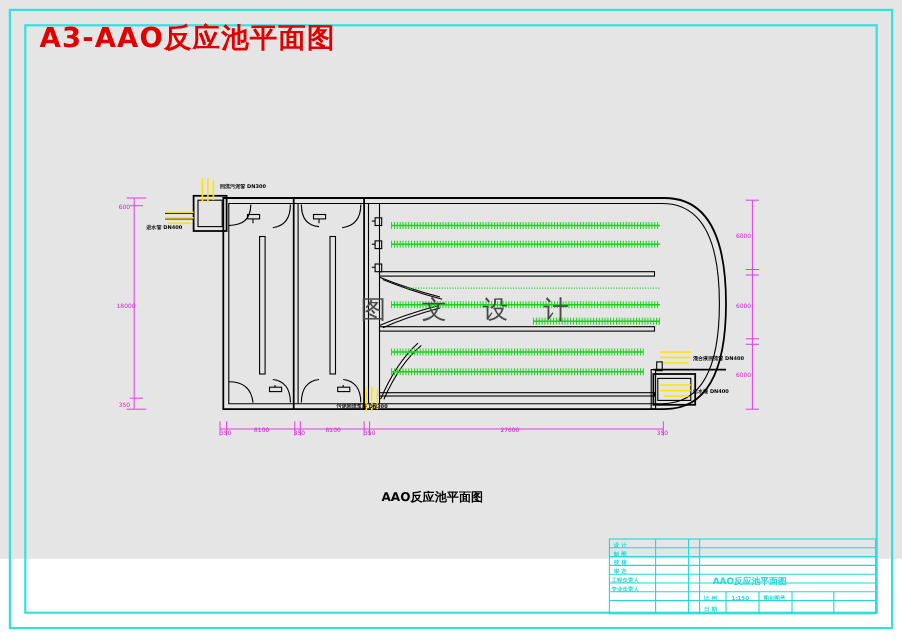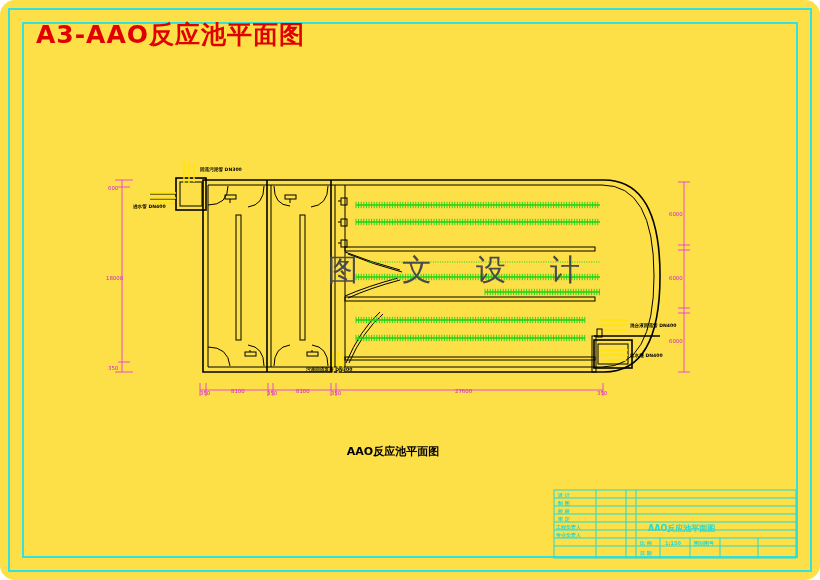--- a/index.html
+++ b/index.html
@@ -1,33 +1,33 @@
 <!DOCTYPE html>
 <html><head>
 <meta charset="utf-8">
 <style>
   html,body{margin:0;padding:0;background:#ffffff;}
   body{width:820px;height:580px;overflow:hidden;
        font-family:"DejaVu Sans","Liberation Sans",sans-serif;}
-  #root{position:relative;width:820px;height:580px;background:#fde047;border-radius:15px;}
+  #root{position:relative;width:820px;height:508px;background:#e5e5e5;}
 
   
   .frame-outer{position:absolute;left:8px;top:8px;width:804px;height:564px;
     border:2px solid #35e0e0;box-sizing:border-box;}
   .frame-inner{position:absolute;left:22px;top:22px;width:776px;height:536px;
     border:2px solid #35e0e0;box-sizing:border-box;}
 
   
   .doc-title{position:absolute;left:36px;top:18px;color:#e00000;
     font-family:"DejaVu Sans","Liberation Sans",sans-serif;
     font-weight:bold;font-size:25px;letter-spacing:1px;white-space:nowrap;}
 
   
-  .watermark{position:absolute;left:328px;top:250px;font-size:30px;
-    color:#4a4a4a;font-family:Liberation Mono, monospace;
+  .watermark{position:absolute;left:328px;top:266px;font-size:23px;
+    color:#4a4a4a;font-family:Liberation Sans, sans-serif;
     letter-spacing:13px;white-space:nowrap;font-weight:500;}
 
   
   .caption{position:absolute;left:393px;top:444px;transform:translateX(-50%);
     font-size:11px;color:#000;font-weight:bold;white-space:nowrap;}
 
   
   svg.stage{position:absolute;left:0;top:0;width:820px;height:580px;}
   .blk{fill:none;stroke:#000000;stroke-width:1;}
   .blk2{fill:none;stroke:#000000;stroke-width:1.6;}

